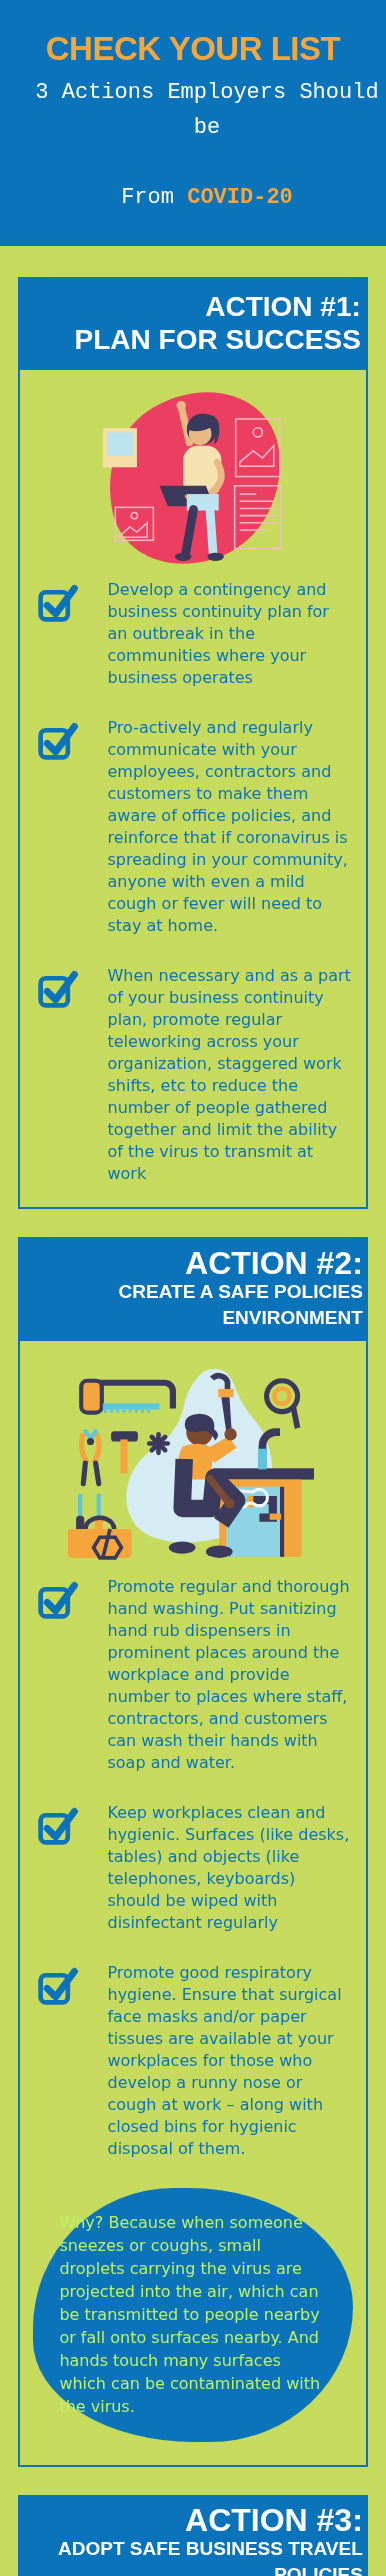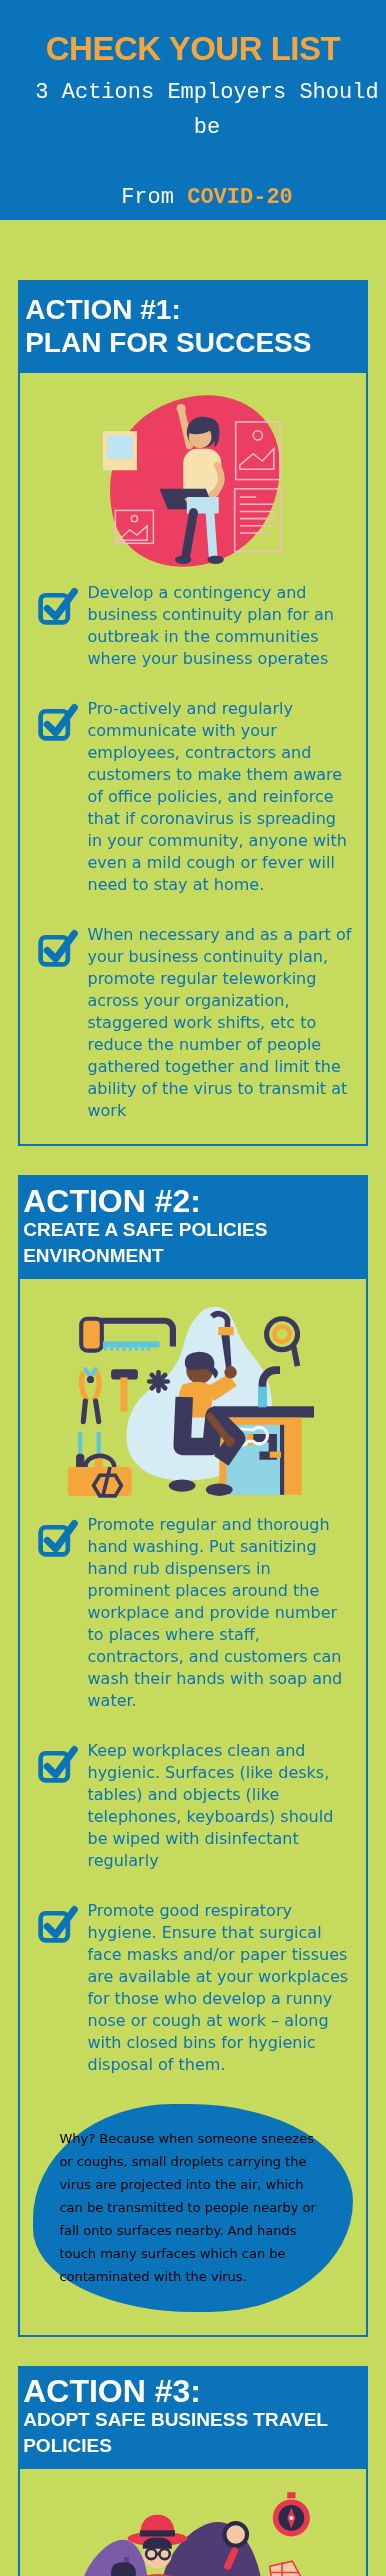--- a/index.html
+++ b/index.html
@@ -4,49 +4,49 @@
 <style>
   html,body{margin:0;padding:0;}
   body{
     width:386px;margin:0 auto;background:#0A73BA;
     font-family:"Liberation Sans", sans-serif;
     -webkit-font-smoothing:antialiased;
   }
   .hand{font-family:"DejaVu Sans", sans-serif;}
 
   
-  .hero{background:#0A73BA;height:220px;box-sizing:border-box;padding-top:30px;text-align:center;}
+  .hero{background:#0A73BA;height:246px;box-sizing:border-box;padding-top:30px;text-align:center;}
   .hero-title{color:#F4A63C;font-weight:bold;font-size:33px;letter-spacing:-0.5px;}
   .hero-sub{margin-top:7.2px;color:#ffffff;font-size:22px;line-height:35px;font-family:Liberation Mono, monospace;padding-left:28px;}
   .hero-sub .accent{color:#F4A63C;font-weight:bold;}
 
   
   .content{background:#C6DB5E;padding:31px 18px 0;}
 
   .card{margin-bottom:28px;}
-  .card-header{background:#0A73BA;color:#fff;text-align:left;font-weight:bold;padding:13.4px 7.2px 12.4px;margin-top:29px;}
+  .card-header{background:#0A73BA;color:#fff;text-align:right;font-weight:bold;padding:13.4px 7.2px 12.4px;}
   .card-header .l1{font-size:28px;line-height:33px;display:block;}
   .card-header .l2{font-size:28px;line-height:34px;display:block;}
   .card-header.compact{padding:9.3px 5.2px 10.3px;}
   .card-header.compact .l1{font-size:32px;line-height:32px;}
   .card-header.compact .l2{font-size:19px;line-height:26px;}
   .card-body{border:2.6px solid #0A73BA;border-top:none;padding:13.4px 13.4px 19.6px;box-sizing:border-box;background:#C6DB5E;}
 
   .illo{display:block;margin:2.1px auto 13.4px;}
 
-  .item{display:grid;grid-template-columns:45px 1fr;column-gap:7px;margin:0 0 28px 2.1px;align-items:start;}
+  .item{display:grid;grid-template-columns:45px 1fr;column-gap:27px;margin:0 0 28px 2.1px;align-items:start;}
   .item:last-child{margin-bottom:3.1px;}
   .cb svg{display:block;margin-top:2.1px;}
   .item p{margin:0;color:#0A73BA;font-size:16px;line-height:22px;}
 
   .why-blob{
-    margin:17.5px auto 3.1px;background:#0A73BA;color:#000000;
+    margin:17.5px auto 3.1px;background:#0A73BA;color:#bef264;
     border-radius:46% 54% 47% 53% / 58% 49% 56% 42%;
     padding:23px 26px 24px;box-sizing:border-box;width:100%;
-    font-size:13px;line-height:23px;
+    font-size:16px;line-height:23px;
   }
 </style>
 </head>
 <body>
 
 <div class="hero">
   <div class="hero-title">CHECK YOUR LIST</div>
   <div class="hero-sub hand">
     <span>3 Actions Employers Should be</span><br>
     <br>

